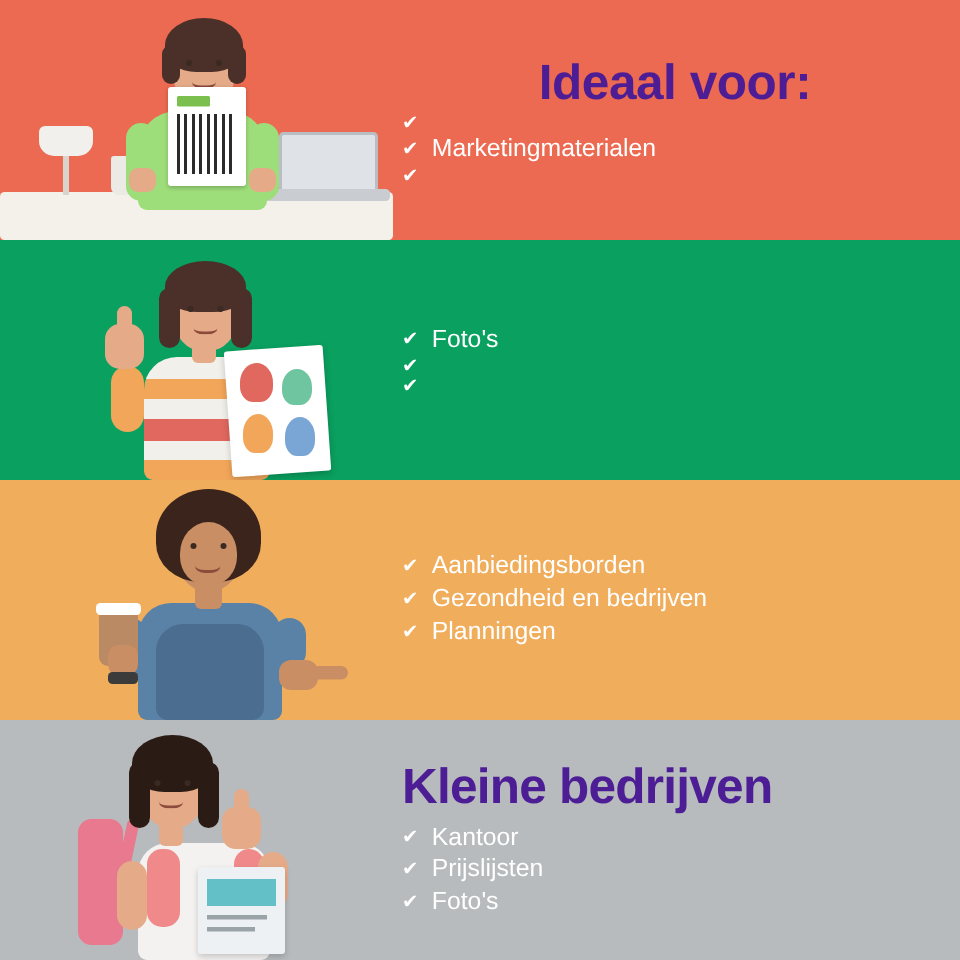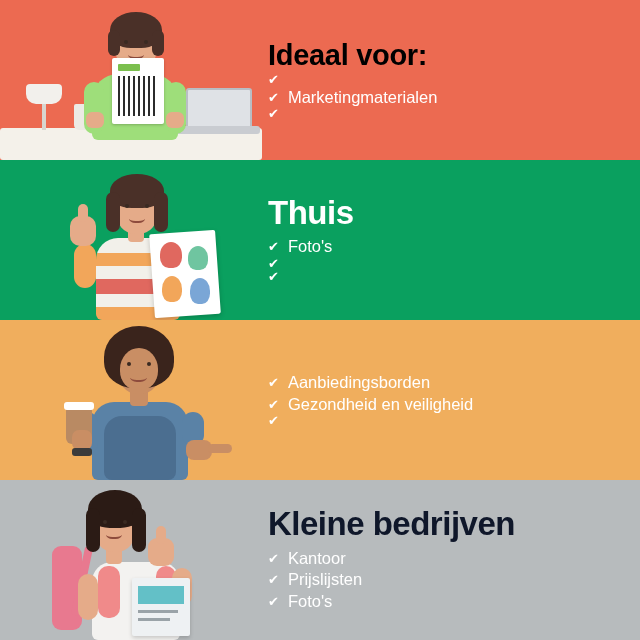--- a/index.html
+++ b/index.html
@@ -55,21 +55,21 @@
   }
   .band-title {
     color: #ffffff;
     font-size: 33px;
     font-weight: bold;
     letter-spacing: -0.5px;
     line-height: 1.05;
     margin: 0 0 6px 0;
     white-space: nowrap;
   }
-  .band-4 .band-title { color: #0f172a; }
+  .band-4 .band-title { color: #4c1d95; }
   .list {
     list-style: none;
     margin: 0;
     padding: 0;
   }
   .list li {
     display: flex;
     align-items: baseline;
     gap: 9px;
     color: #ffffff;
@@ -82,25 +82,26 @@
     transform: translateY(-1px);
     display: inline-block;
   }
   .band-1 .check { color: #ffffff; }
   .band-2 .check { color: #ffffff; }
   .band-3 .check { color: #ffffff; }
   .band-4 .check { color: #ffffff; }
 
   
   .headline {
-    color: #000000;
-    font-size: 29px;
+    color: #4c1d95;
+    font-size: 33px;
     font-weight: bold;
     margin: 0 0 2px 0;
     letter-spacing: -0.3px;
+    text-align: center;
   }
 
   
   .fig { position: absolute; }
 
   
   .skin      { background: #e5ab89; }
   .skin-med  { background: #c98e64; }
   .hair-brown{ background: #4a3028; }
   .hair-dark { background: #2b1b15; }
@@ -282,21 +283,20 @@
 
         <div class="fig art-sheet" style="left:152px; top:72px; width:66px; height:84px;"></div>
         <div class="fig hand-print" style="left:160px; top:82px; width:22px; height:26px; background:#e0685f;"></div>
         <div class="fig hand-print" style="left:188px; top:86px; width:20px; height:24px; background:#6fc5a0;"></div>
         <div class="fig hand-print" style="left:162px; top:116px; width:20px; height:26px; background:#f2a65a;"></div>
         <div class="fig hand-print" style="left:190px; top:118px; width:20px; height:26px; background:#7aa6d6;"></div>
       </div>
     </div>
 
     <div class="copy">
-      <h2 class="band-title">Thuis</h2>
       <ul class="list">
         <li>
             <span class="check">✔</span>
             <span>Foto's</span>
           </li>
         <li>
             <span class="check">✔</span>
           </li>
         <li>
             <span class="check">✔</span>
@@ -333,24 +333,25 @@
     </div>
 
     <div class="copy">
       <ul class="list">
         <li>
             <span class="check">✔</span>
             <span>Aanbiedingsborden</span>
           </li>
         <li>
             <span class="check">✔</span>
-            <span>Gezondheid en veiligheid</span>
-          </li>
-        <li>
-            <span class="check">✔</span>
+            <span>Gezondheid en bedrijven</span>
+          </li>
+        <li>
+            <span class="check">✔</span>
+            <span>Planningen</span>
           </li>
       </ul>
     </div>
   </section>
 
   <section class="band band-4">
     <div class="photo">
       <div class="photo-inner">
 
         <div class="fig yoga-mat" style="left:52px; top:66px; width:30px; height:84px;"></div>

